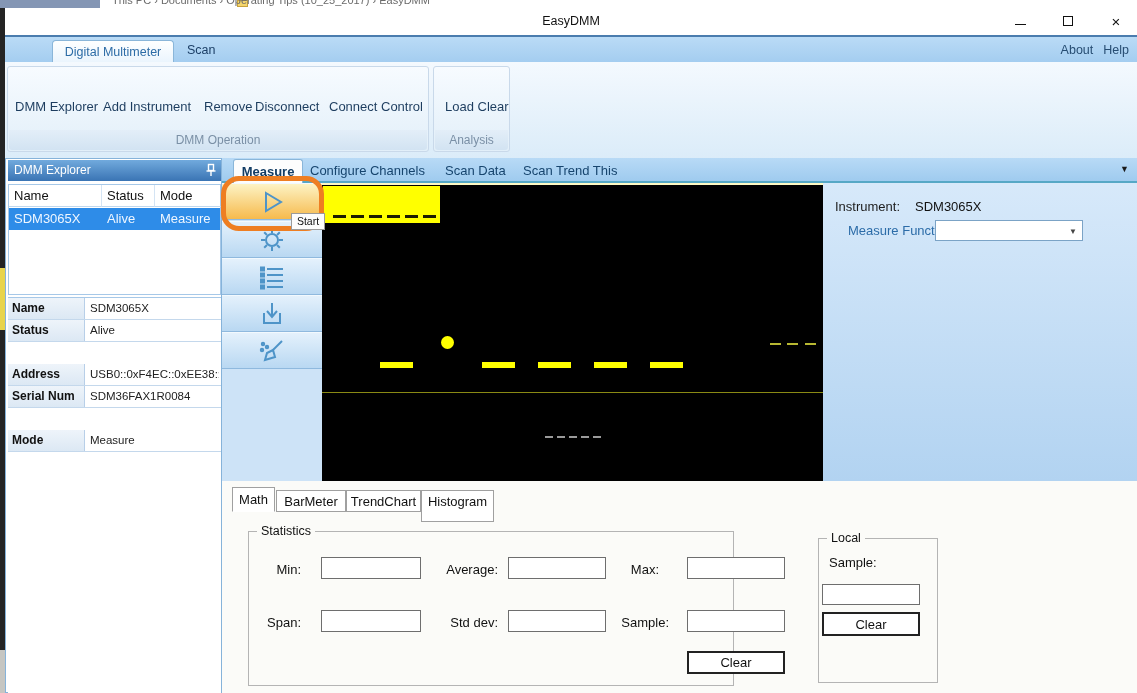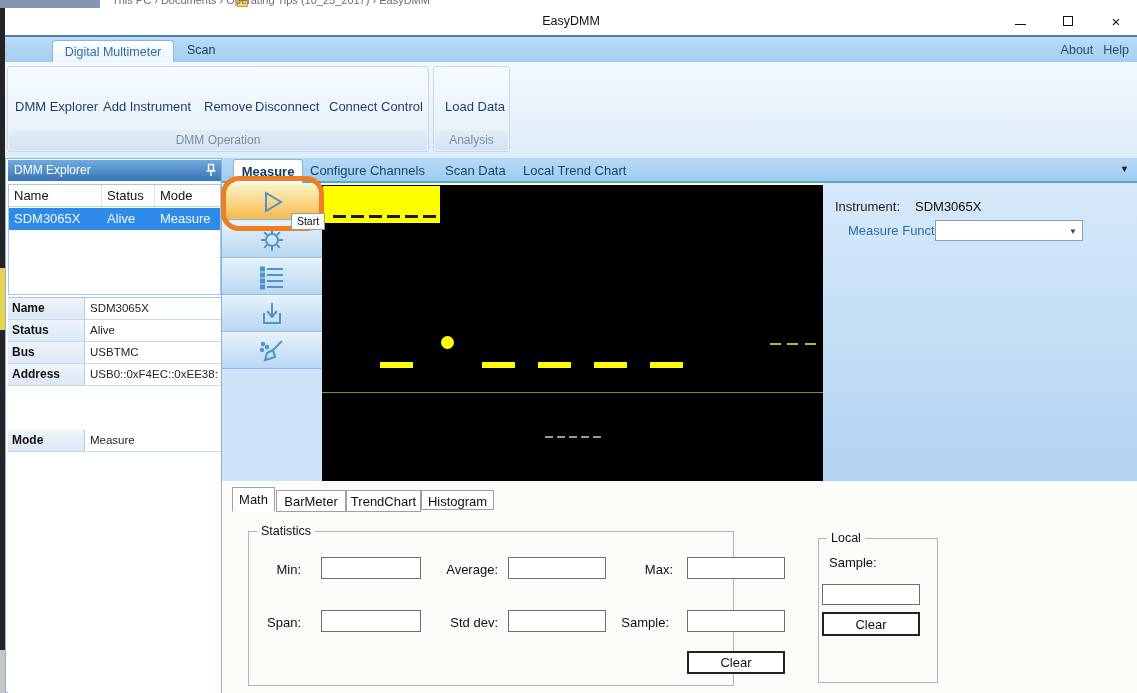--- a/index.html
+++ b/index.html
@@ -90,21 +90,21 @@
   
   #annot { left:221px; top:176px; width:103px; height:55px; border:5px solid #ee7e22; border-radius:18px; z-index:50; pointer-events:none; }
   #tooltip { left:291px; top:213px; width:34px; height:17px; background:#fcfcfc; border:1px solid #9a9a9a; font-size:10.5px; color:#111; text-align:center; line-height:15px; z-index:60; }
 
   
   #bottom { left:217px; top:473px; width:915px; height:212px; background:#fbfbf8; }
   .btab { position:absolute; background:#ffffff; border:1px solid #a0a0a0; text-align:center; color:#111; font-size:13px; }
   #btab-math { left:10px; top:6px; width:43px; height:25px; line-height:24px; border-bottom:1px solid #fff; z-index:2; }
   #btab-bar { left:54px; top:9px; width:70px; height:22px; line-height:21px; }
   #btab-trend { left:124px; top:9px; width:75px; height:22px; line-height:21px; }
-  #btab-hist { left:199px; top:9px; width:73px; height:20px; line-height:21px; }
+  #btab-hist { left:199px; top:9px; width:73px; height:32px; line-height:21px; }
   .gbox { position:absolute; border:1px solid #b4b4b4; }
   .gbox .gtitle { position:absolute; left:8px; top:-8px; background:#fbfbf8; padding:0 4px; font-size:12.5px; color:#111; }
   #box-stats { left:26px; top:50px; width:486px; height:155px; }
   #box-local { left:596px; top:57px; width:120px; height:145px; }
   .flabel { position:absolute; text-align:right; font-size:13px; color:#111; }
   .finput { position:absolute; width:100px; height:22px; border:1px solid #6e6e6e; background:#fff; font-size:12px; padding:0 3px; }
   .clearbtn { position:absolute; background:#ffffff; border:2px solid #222; text-align:center; font-size:13px; color:#111; cursor:default; }
 </style>
 </head>
 <body>
@@ -147,21 +147,21 @@
     <div class="abs rgroup" id="grp-dmm">
       <span class="rbtn" style="left:7px">DMM Explorer</span>
       <span class="rbtn" style="left:95px">Add Instrument</span>
       <span class="rbtn" style="left:196px">Remove</span>
       <span class="rbtn" style="left:247px">Disconnect</span>
       <span class="rbtn" style="left:321px">Connect</span>
       <span class="rbtn" style="left:373px">Control</span>
       <div class="glabel">DMM Operation</div>
     </div>
     <div class="abs rgroup" id="grp-ana">
-      <span class="rbtn" style="left:11px">Load Data</span>
+      <span class="rbtn" style="left:11px">Load Clear</span>
       <div class="glabel">Analysis</div>
     </div>
   </div>
 
   <div class="abs" id="panel">
     <div class="abs" id="panel-hdr">
       <span>DMM Explorer</span>
       <svg id="pin" width="12" height="14" viewBox="0 0 12 14">
         <g stroke="#ffffff" stroke-width="1.4" fill="none">
           <rect x="3.5" y="1.5" width="5" height="6"></rect>
@@ -182,40 +182,40 @@
     </div>
     <div class="abs" id="proptbl">
       <div class="prow" style="top:0px">
           <span class="pl">Name</span>
           <span class="pv">SDM3065X</span>
         </div>
       <div class="prow" style="top:22px">
           <span class="pl">Status</span>
           <span class="pv">Alive</span>
         </div>
-      <div class="prow" style="top:44px">
-          <span class="pl">Bus</span>
-          <span class="pv">USBTMC</span>
-        </div>
       <div class="prow" style="top:66px">
           <span class="pl">Address</span>
           <span class="pv">USB0::0xF4EC::0xEE38::...</span>
+        </div>
+      <div class="prow" style="top:88px">
+          <span class="pl">Serial Num</span>
+          <span class="pv">SDM36FAX1R0084</span>
         </div>
       <div class="prow" style="top:132px">
           <span class="pl">Mode</span>
           <span class="pv">Measure</span>
         </div>
     </div>
   </div>
 
   <div class="abs" id="ctabs">
     <div id="ctab-measure">Measure</div>
     <span class="ctab" id="ctab-config">Configure Channels</span>
     <span class="ctab" id="ctab-scandata">Scan Data</span>
-    <span class="ctab" id="ctab-scantrend">Local Trend Chart</span>
+    <span class="ctab" id="ctab-scantrend">Scan Trend This</span>
     <span class="chev">▼</span>
   </div>
 
   <div class="abs" id="sidebar">
     <div class="sbtn" id="sbtn-start">
       <svg width="30" height="26" viewBox="0 0 30 26">
           <polygon points="9,4 24,13 9,22"></polygon>
         </svg>
     </div>
     <div class="sbtn" id="sbtn-config">
@@ -304,21 +304,21 @@
     <div class="btab" id="btab-bar">BarMeter</div>
     <div class="btab" id="btab-trend">TrendChart</div>
     <div class="btab" id="btab-hist">Histogram</div>
 
     <div class="gbox" id="box-stats">
       <span class="gtitle">Statistics</span>
       <span class="flabel" style="left:2px;top:30px;width:50px">Min:</span>
       <input class="finput" style="left: 72px; top: 25px;" value="">
       <span class="flabel" style="left:172px;top:30px;width:77px">Average:</span>
       <input class="finput" style="left: 259px; top: 25px; width: 98px;" value="">
-      <span class="flabel" style="left:356px;top:30px;width:68px">Max:</span>
+      <span class="flabel" style="left:342px;top:30px;width:68px">Max:</span>
       <input class="finput" style="left: 438px; top: 25px; width: 98px;" value="">
       <span class="flabel" style="left:2px;top:83px;width:50px">Span:</span>
       <input class="finput" style="left: 72px; top: 78px;" value="">
       <span class="flabel" style="left:172px;top:83px;width:77px">Std dev:</span>
       <input class="finput" style="left: 259px; top: 78px; width: 98px;" value="">
       <span class="flabel" style="left:352px;top:83px;width:68px">Sample:</span>
       <input class="finput" style="left: 438px; top: 78px; width: 98px;" value="">
       <div class="clearbtn" style="left:438px;top:119px;width:98px;height:23px;line-height:20px">Clear</div>
     </div>
 

